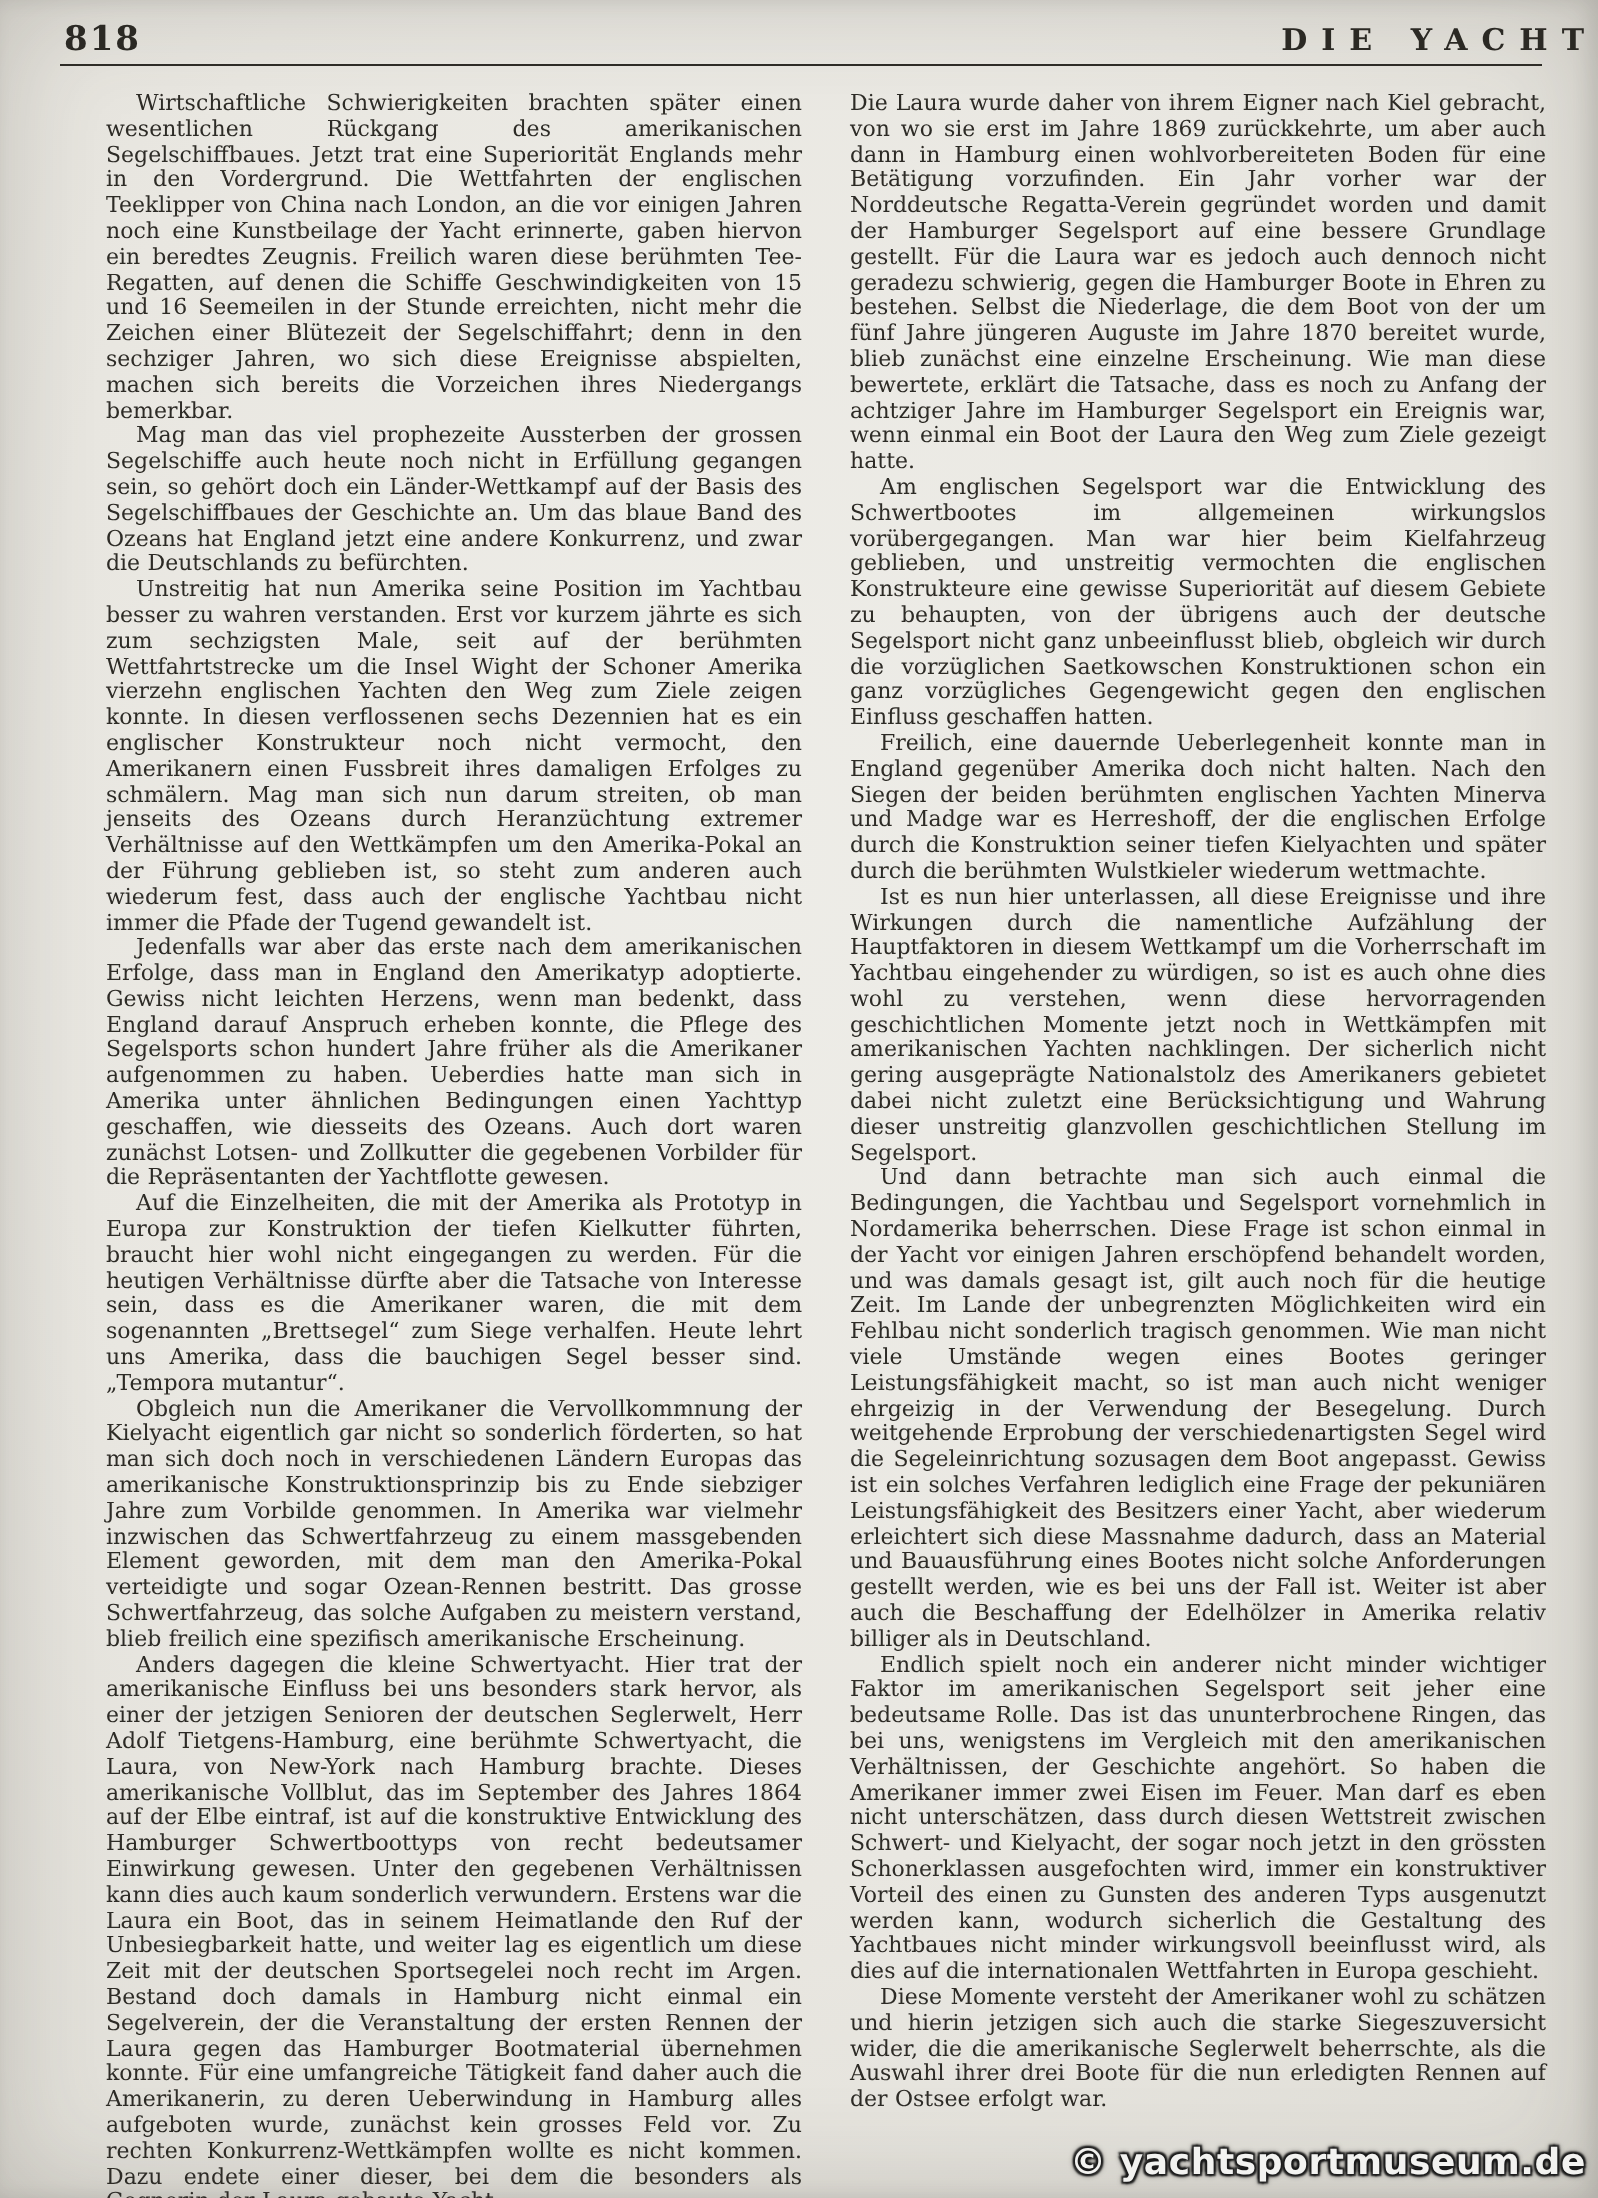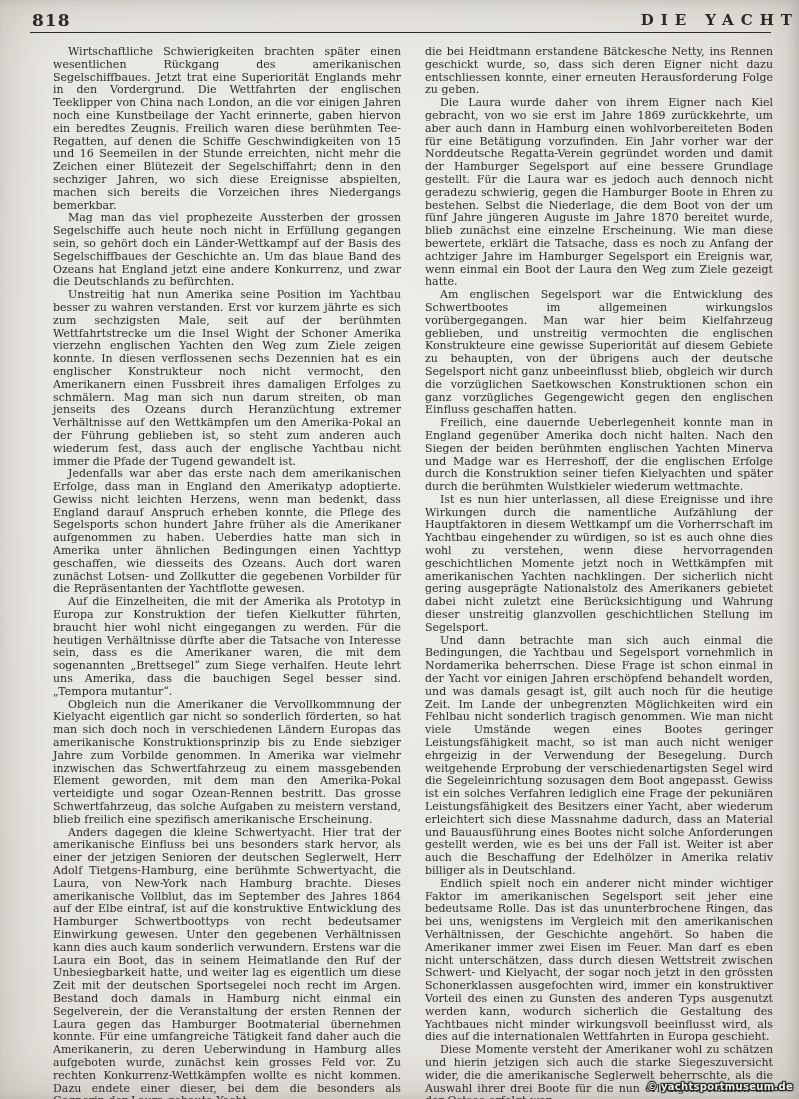--- a/index.html
+++ b/index.html
@@ -78,21 +78,21 @@
     color: #2d2b26;
   }
   [data-name="right-column"] .para:first-child {
     text-indent: 0;
   }
   .watermark {
     position: absolute;
     right: 6px;
     bottom: 7px;
     font-family: "DejaVu Sans", "Liberation Sans", sans-serif;
-    font-size: 10px;
+    font-size: 18px;
     font-weight: bold;
     color: #f2f2f0;
     text-shadow:
       1px 1px 1px #1a1a1a,
       -1px -1px 1px #1a1a1a,
       1px -1px 1px #1a1a1a,
       -1px 1px 1px #1a1a1a,
       0 0 3px rgba(0,0,0,0.9);
     letter-spacing: 0.3px;
   }
@@ -112,21 +112,20 @@
     <div class="column" data-name="left-column">
         <p class="para" data-name="paragraph">Wirtschaftliche Schwierigkeiten brachten später einen wesentlichen Rückgang des amerikanischen Segelschiffbaues. Jetzt trat eine Superiorität Englands mehr in den Vordergrund. Die Wettfahrten der englischen Teeklipper von China nach London, an die vor einigen Jahren noch eine Kunstbeilage der Yacht erinnerte, gaben hiervon ein beredtes Zeugnis. Freilich waren diese berühmten Tee-Regatten, auf denen die Schiffe Geschwindigkeiten von 15 und 16 Seemeilen in der Stunde erreichten, nicht mehr die Zeichen einer Blütezeit der Segelschiffahrt; denn in den sechziger Jahren, wo sich diese Ereignisse abspielten, machen sich bereits die Vorzeichen ihres Niedergangs bemerkbar.</p>
         <p class="para" data-name="paragraph">Mag man das viel prophezeite Aussterben der grossen Segelschiffe auch heute noch nicht in Erfüllung gegangen sein, so gehört doch ein Länder-Wettkampf auf der Basis des Segelschiffbaues der Geschichte an. Um das blaue Band des Ozeans hat England jetzt eine andere Konkurrenz, und zwar die Deutschlands zu befürchten.</p>
         <p class="para" data-name="paragraph">Unstreitig hat nun Amerika seine Position im Yachtbau besser zu wahren verstanden. Erst vor kurzem jährte es sich zum sechzigsten Male, seit auf der berühmten Wettfahrtstrecke um die Insel Wight der Schoner Amerika vierzehn englischen Yachten den Weg zum Ziele zeigen konnte. In diesen verflossenen sechs Dezennien hat es ein englischer Konstrukteur noch nicht vermocht, den Amerikanern einen Fussbreit ihres damaligen Erfolges zu schmälern. Mag man sich nun darum streiten, ob man jenseits des Ozeans durch Heranzüchtung extremer Verhältnisse auf den Wettkämpfen um den Amerika-Pokal an der Führung geblieben ist, so steht zum anderen auch wiederum fest, dass auch der englische Yachtbau nicht immer die Pfade der Tugend gewandelt ist.</p>
         <p class="para" data-name="paragraph">Jedenfalls war aber das erste nach dem amerikanischen Erfolge, dass man in England den Amerikatyp adoptierte. Gewiss nicht leichten Herzens, wenn man bedenkt, dass England darauf Anspruch erheben konnte, die Pflege des Segelsports schon hundert Jahre früher als die Amerikaner aufgenommen zu haben. Ueberdies hatte man sich in Amerika unter ähnlichen Bedingungen einen Yachttyp geschaffen, wie diesseits des Ozeans. Auch dort waren zunächst Lotsen- und Zollkutter die gegebenen Vorbilder für die Repräsentanten der Yachtflotte gewesen.</p>
         <p class="para" data-name="paragraph">Auf die Einzelheiten, die mit der Amerika als Prototyp in Europa zur Konstruktion der tiefen Kielkutter führten, braucht hier wohl nicht eingegangen zu werden. Für die heutigen Verhältnisse dürfte aber die Tatsache von Interesse sein, dass es die Amerikaner waren, die mit dem sogenannten „Brettsegel“ zum Siege verhalfen. Heute lehrt uns Amerika, dass die bauchigen Segel besser sind. „Tempora mutantur“.</p>
         <p class="para" data-name="paragraph">Obgleich nun die Amerikaner die Vervollkommnung der Kielyacht eigentlich gar nicht so sonderlich förderten, so hat man sich doch noch in verschiedenen Ländern Europas das amerikanische Konstruktionsprinzip bis zu Ende siebziger Jahre zum Vorbilde genommen. In Amerika war vielmehr inzwischen das Schwertfahrzeug zu einem massgebenden Element geworden, mit dem man den Amerika-Pokal verteidigte und sogar Ozean-Rennen bestritt. Das grosse Schwertfahrzeug, das solche Aufgaben zu meistern verstand, blieb freilich eine spezifisch amerikanische Erscheinung.</p>
         <p class="para" data-name="paragraph">Anders dagegen die kleine Schwertyacht. Hier trat der amerikanische Einfluss bei uns besonders stark hervor, als einer der jetzigen Senioren der deutschen Seglerwelt, Herr Adolf Tietgens-Hamburg, eine berühmte Schwertyacht, die Laura, von New-York nach Hamburg brachte. Dieses amerikanische Vollblut, das im September des Jahres 1864 auf der Elbe eintraf, ist auf die konstruktive Entwicklung des Hamburger Schwertboottyps von recht bedeutsamer Einwirkung gewesen. Unter den gegebenen Verhältnissen kann dies auch kaum sonderlich verwundern. Erstens war die Laura ein Boot, das in seinem Heimatlande den Ruf der Unbesiegbarkeit hatte, und weiter lag es eigentlich um diese Zeit mit der deutschen Sportsegelei noch recht im Argen. Bestand doch damals in Hamburg nicht einmal ein Segelverein, der die Veranstaltung der ersten Rennen der Laura gegen das Hamburger Bootmaterial übernehmen konnte. Für eine umfangreiche Tätigkeit fand daher auch die Amerikanerin, zu deren Ueberwindung in Hamburg alles aufgeboten wurde, zunächst kein grosses Feld vor. Zu rechten Konkurrenz-Wettkämpfen wollte es nicht kommen. Dazu endete einer dieser, bei dem die besonders als Gegnerin der Laura gebaute Yacht,</p>
       </div>
     <div class="column" data-name="right-column">
-        <p class="para" data-name="paragraph">die bei Heidtmann erstandene Bätckesche Netty, ins Rennen geschickt wurde, so, dass sich deren Eigner nicht dazu entschliessen konnte, einer erneuten Herausforderung Folge zu geben.</p>
         <p class="para" data-name="paragraph">Die Laura wurde daher von ihrem Eigner nach Kiel gebracht, von wo sie erst im Jahre 1869 zurückkehrte, um aber auch dann in Hamburg einen wohlvorbereiteten Boden für eine Betätigung vorzufinden. Ein Jahr vorher war der Norddeutsche Regatta-Verein gegründet worden und damit der Hamburger Segelsport auf eine bessere Grundlage gestellt. Für die Laura war es jedoch auch dennoch nicht geradezu schwierig, gegen die Hamburger Boote in Ehren zu bestehen. Selbst die Niederlage, die dem Boot von der um fünf Jahre jüngeren Auguste im Jahre 1870 bereitet wurde, blieb zunächst eine einzelne Erscheinung. Wie man diese bewertete, erklärt die Tatsache, dass es noch zu Anfang der achtziger Jahre im Hamburger Segelsport ein Ereignis war, wenn einmal ein Boot der Laura den Weg zum Ziele gezeigt hatte.</p>
         <p class="para" data-name="paragraph">Am englischen Segelsport war die Entwicklung des Schwertbootes im allgemeinen wirkungslos vorübergegangen. Man war hier beim Kielfahrzeug geblieben, und unstreitig vermochten die englischen Konstrukteure eine gewisse Superiorität auf diesem Gebiete zu behaupten, von der übrigens auch der deutsche Segelsport nicht ganz unbeeinflusst blieb, obgleich wir durch die vorzüglichen Saetkowschen Konstruktionen schon ein ganz vorzügliches Gegengewicht gegen den englischen Einfluss geschaffen hatten.</p>
         <p class="para" data-name="paragraph">Freilich, eine dauernde Ueberlegenheit konnte man in England gegenüber Amerika doch nicht halten. Nach den Siegen der beiden berühmten englischen Yachten Minerva und Madge war es Herreshoff, der die englischen Erfolge durch die Konstruktion seiner tiefen Kielyachten und später durch die berühmten Wulstkieler wiederum wettmachte.</p>
         <p class="para" data-name="paragraph">Ist es nun hier unterlassen, all diese Ereignisse und ihre Wirkungen durch die namentliche Aufzählung der Hauptfaktoren in diesem Wettkampf um die Vorherrschaft im Yachtbau eingehender zu würdigen, so ist es auch ohne dies wohl zu verstehen, wenn diese hervorragenden geschichtlichen Momente jetzt noch in Wettkämpfen mit amerikanischen Yachten nachklingen. Der sicherlich nicht gering ausgeprägte Nationalstolz des Amerikaners gebietet dabei nicht zuletzt eine Berücksichtigung und Wahrung dieser unstreitig glanzvollen geschichtlichen Stellung im Segelsport.</p>
         <p class="para" data-name="paragraph">Und dann betrachte man sich auch einmal die Bedingungen, die Yachtbau und Segelsport vornehmlich in Nordamerika beherrschen. Diese Frage ist schon einmal in der Yacht vor einigen Jahren erschöpfend behandelt worden, und was damals gesagt ist, gilt auch noch für die heutige Zeit. Im Lande der unbegrenzten Möglichkeiten wird ein Fehlbau nicht sonderlich tragisch genommen. Wie man nicht viele Umstände wegen eines Bootes geringer Leistungsfähigkeit macht, so ist man auch nicht weniger ehrgeizig in der Verwendung der Besegelung. Durch weitgehende Erprobung der verschiedenartigsten Segel wird die Segeleinrichtung sozusagen dem Boot angepasst. Gewiss ist ein solches Verfahren lediglich eine Frage der pekuniären Leistungsfähigkeit des Besitzers einer Yacht, aber wiederum erleichtert sich diese Massnahme dadurch, dass an Material und Bauausführung eines Bootes nicht solche Anforderungen gestellt werden, wie es bei uns der Fall ist. Weiter ist aber auch die Beschaffung der Edelhölzer in Amerika relativ billiger als in Deutschland.</p>
         <p class="para" data-name="paragraph">Endlich spielt noch ein anderer nicht minder wichtiger Faktor im amerikanischen Segelsport seit jeher eine bedeutsame Rolle. Das ist das ununterbrochene Ringen, das bei uns, wenigstens im Vergleich mit den amerikanischen Verhältnissen, der Geschichte angehört. So haben die Amerikaner immer zwei Eisen im Feuer. Man darf es eben nicht unterschätzen, dass durch diesen Wettstreit zwischen Schwert- und Kielyacht, der sogar noch jetzt in den grössten Schonerklassen ausgefochten wird, immer ein konstruktiver Vorteil des einen zu Gunsten des anderen Typs ausgenutzt werden kann, wodurch sicherlich die Gestaltung des Yachtbaues nicht minder wirkungsvoll beeinflusst wird, als dies auf die internationalen Wettfahrten in Europa geschieht.</p>
         <p class="para" data-name="paragraph">Diese Momente versteht der Amerikaner wohl zu schätzen und hierin jetzigen sich auch die starke Siegeszuversicht wider, die die amerikanische Seglerwelt beherrschte, als die Auswahl ihrer drei Boote für die nun erledigten Rennen auf der Ostsee erfolgt war.</p>
       </div>
   </div>
 

